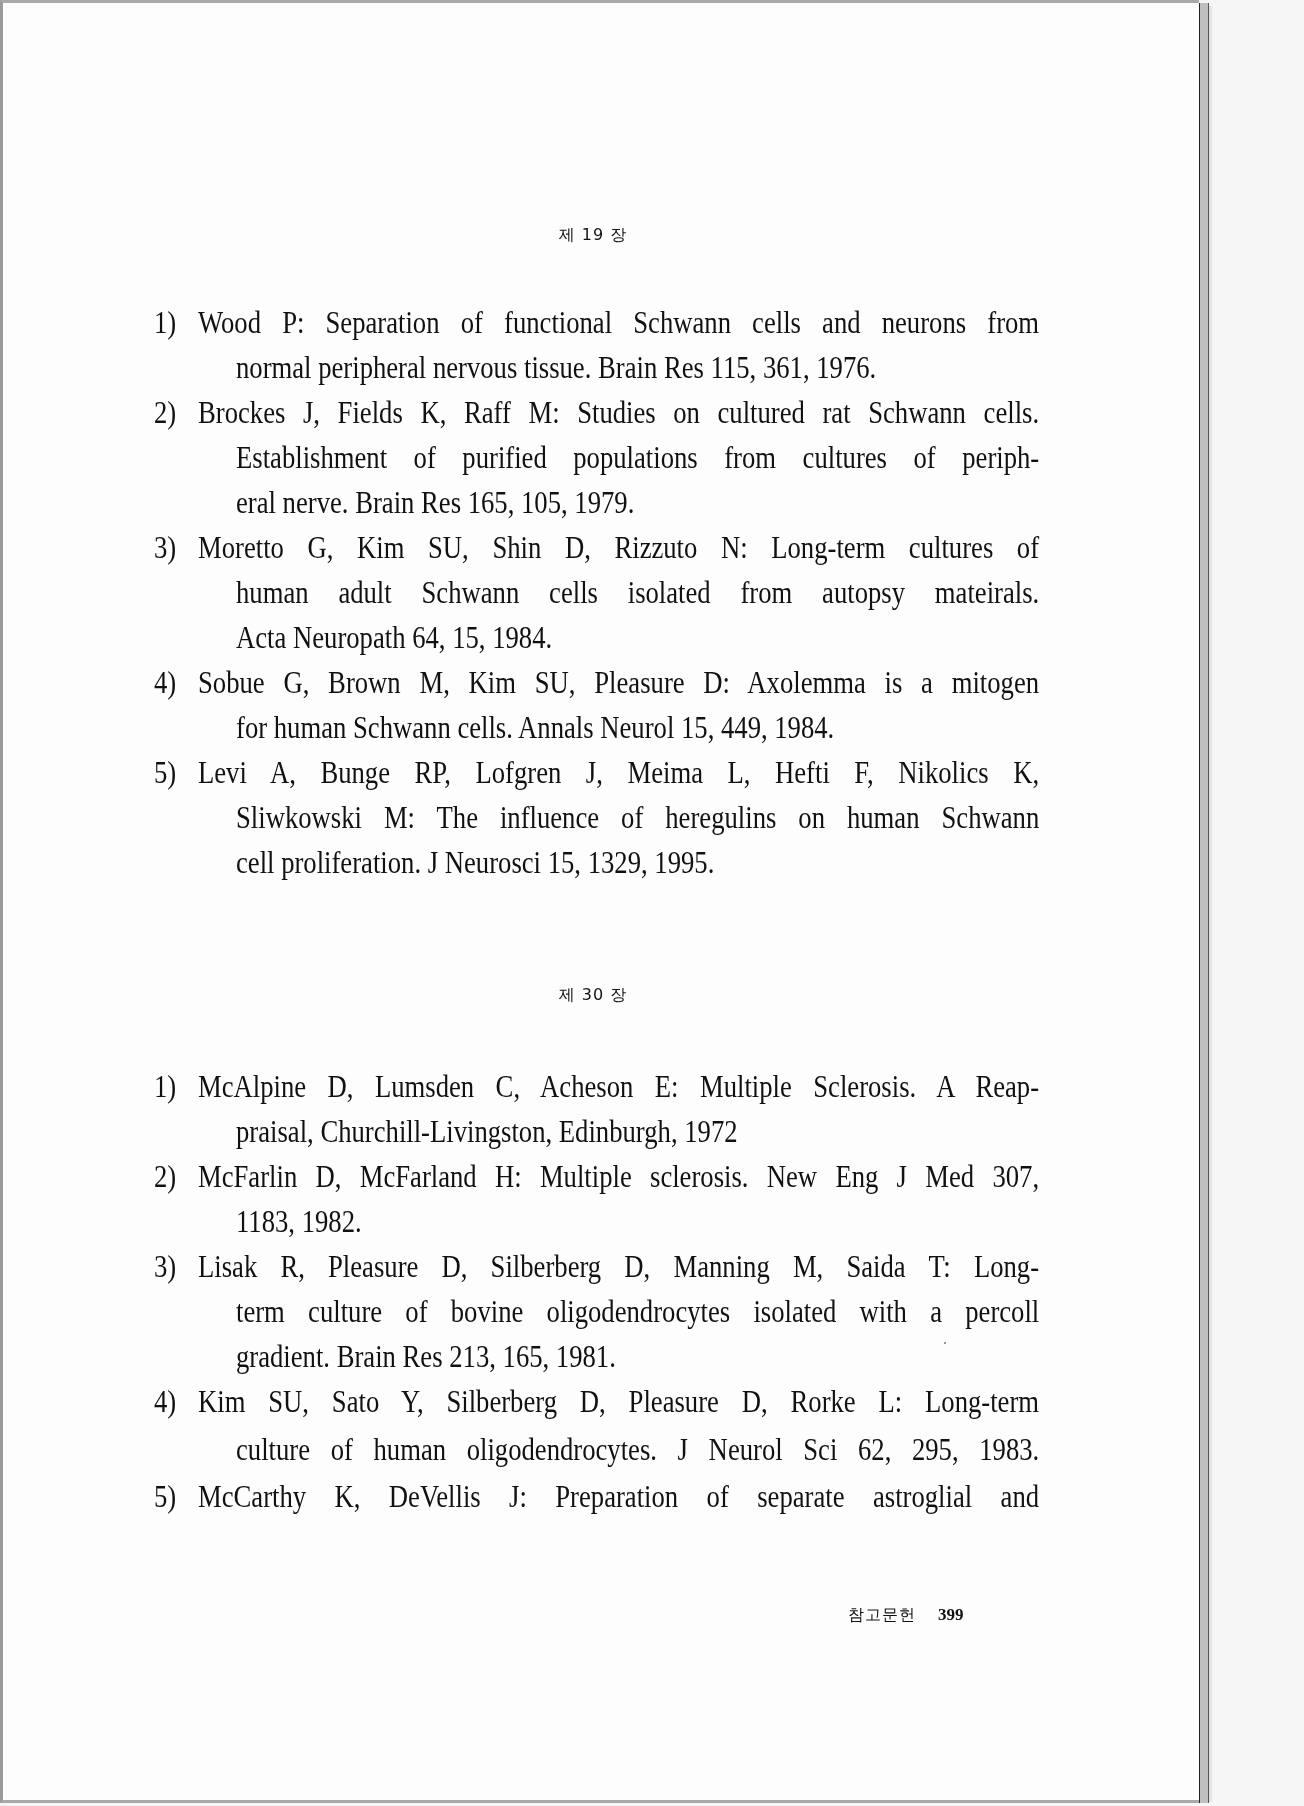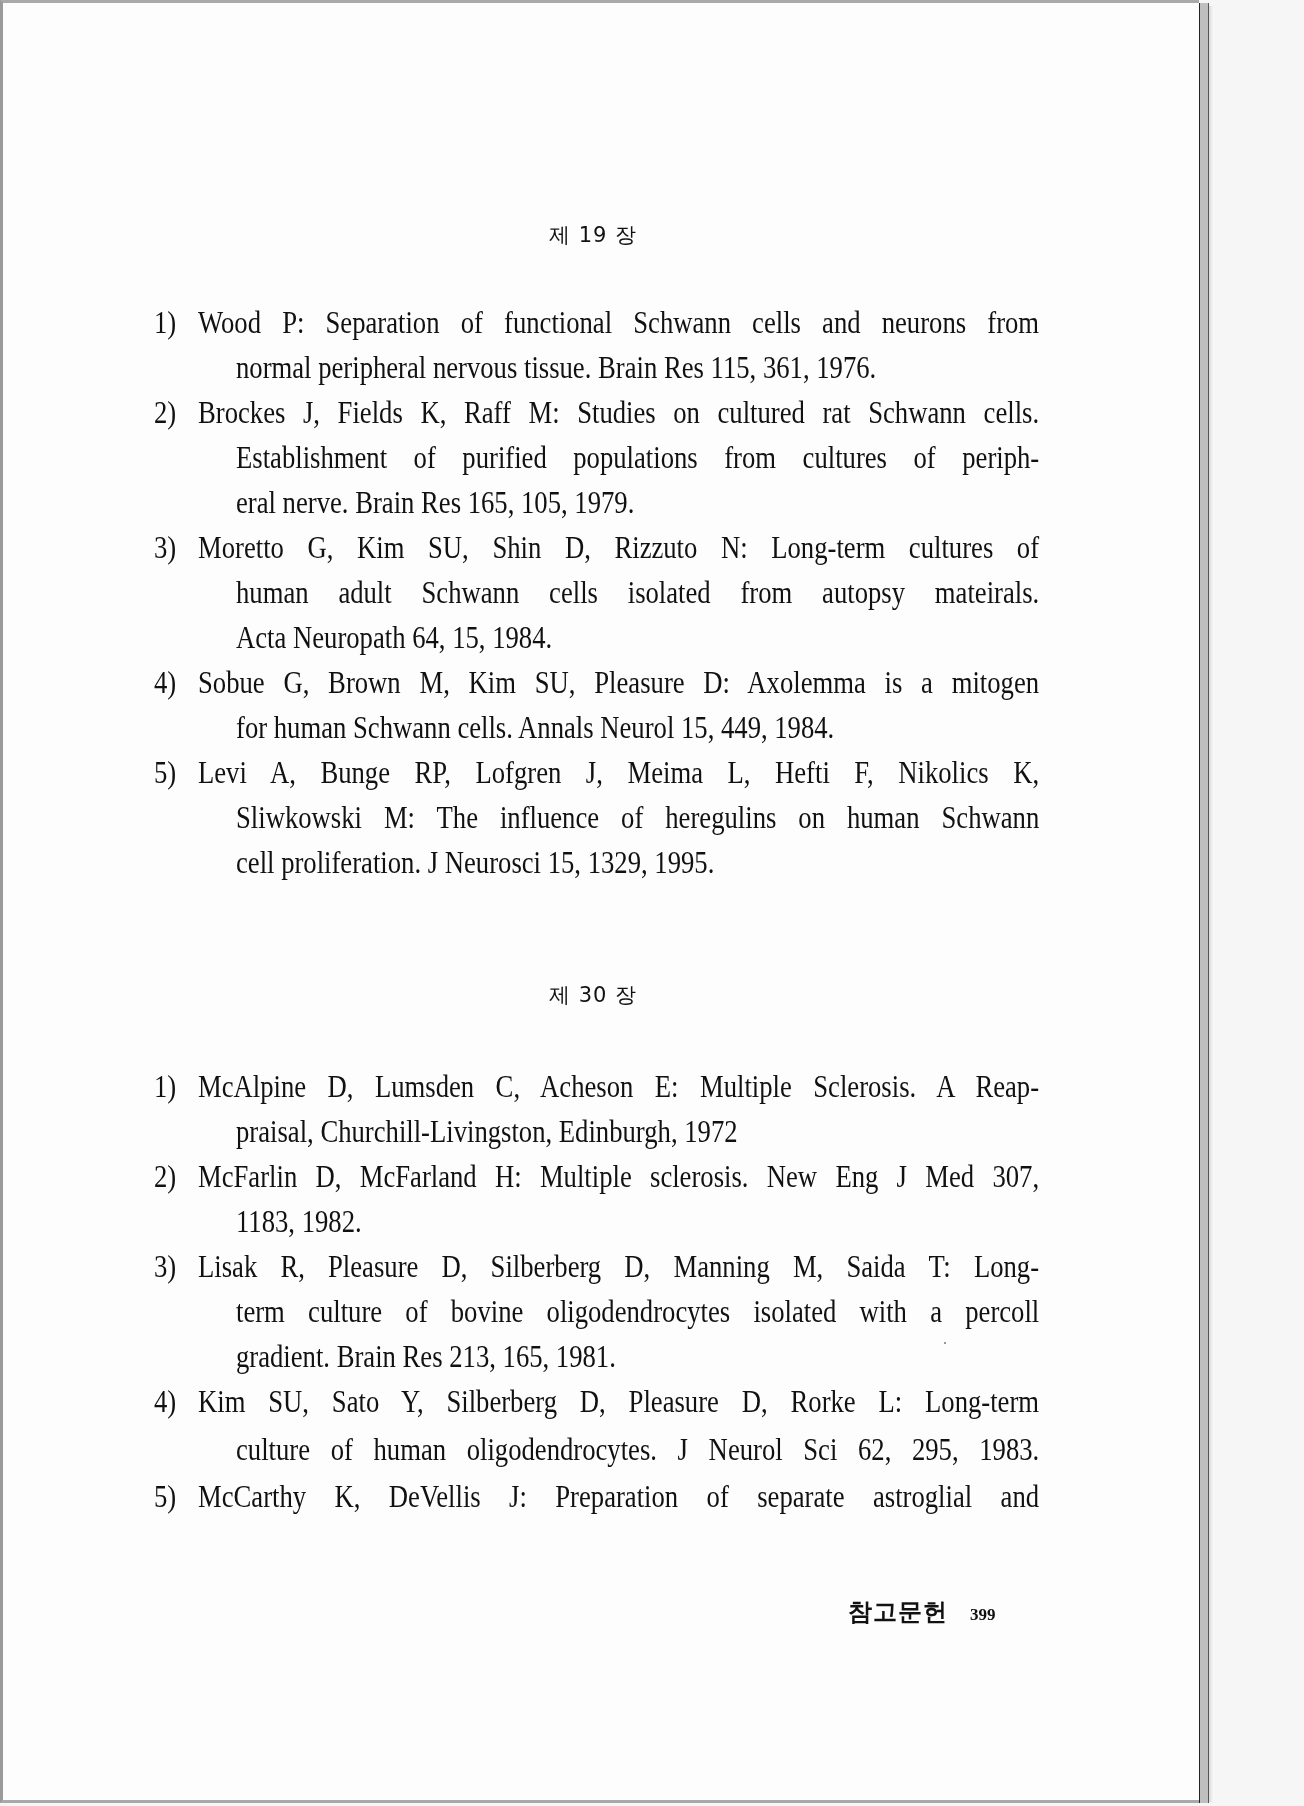--- a/index.html
+++ b/index.html
@@ -37,21 +37,21 @@
     left: 1209px; top: 6px;
     width: 4px; height: 1796px;
     background: linear-gradient(to right, #d8d8d8, #f6f6f6);
   }
   .heading {
     position: absolute;
     left: 0;
     width: 1186px;
     text-align: center;
     font-family: "DejaVu Sans", sans-serif;
-    font-size: 21px;
+    font-size: 16px;
     line-height: 30px;
     color: #111;
     letter-spacing: 1px;
   }
   .line {
     position: absolute;
     height: 40px;
     line-height: 40px;
     font-size: 31px;
     white-space: nowrap;
@@ -73,21 +73,21 @@
   }
   .footer {
     position: absolute;
     left: 848px;
     top: 1597px;
     font-size: 26px;
     line-height: 30px;
     color: #111;
     white-space: nowrap;
   }
-  .footer .label { font-family: "DejaVu Sans", sans-serif; font-weight: bold; font-size: 24px; letter-spacing: 1px; }
+  .footer .label { font-family: "DejaVu Sans", sans-serif; font-weight: normal; font-size: 16px; letter-spacing: 1px; }
   .footer .pageno { font-family: "Liberation Serif", serif; font-weight: bold; margin-left: 22px; font-size: 17px; }
   .speck { position: absolute; left: 944px; top: 1342px; width: 2px; height: 2px; background: #777; border-radius: 1px; }
 </style>
 </head>
 <body>
 
 <div class="page"></div>
 <div class="spine"></div>
 <div class="spine-shadow"></div>
 

